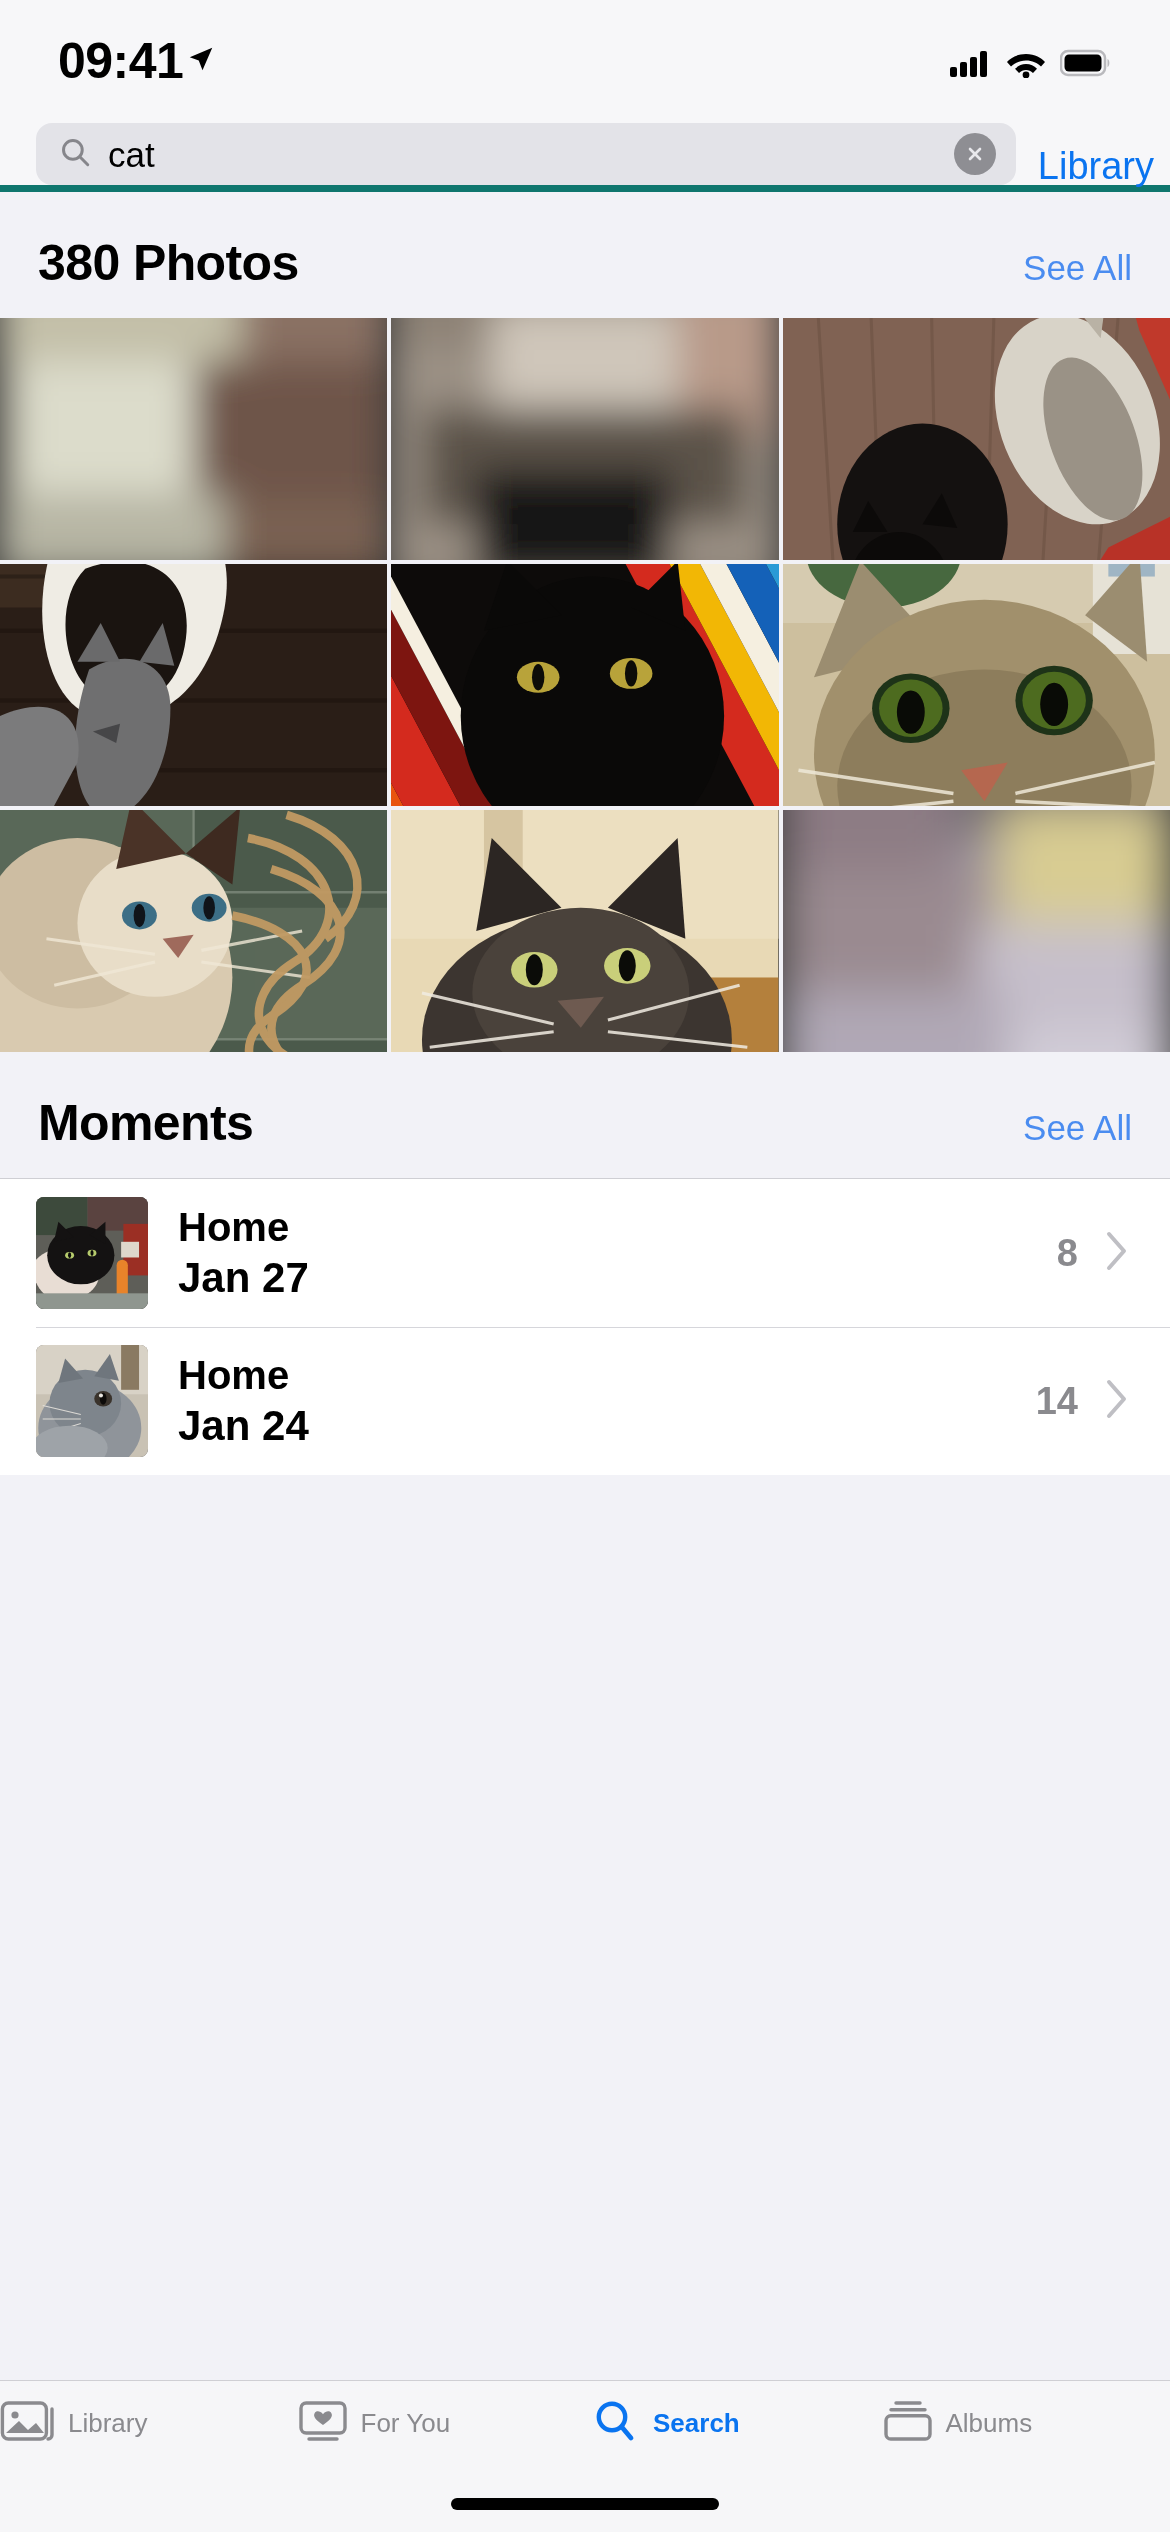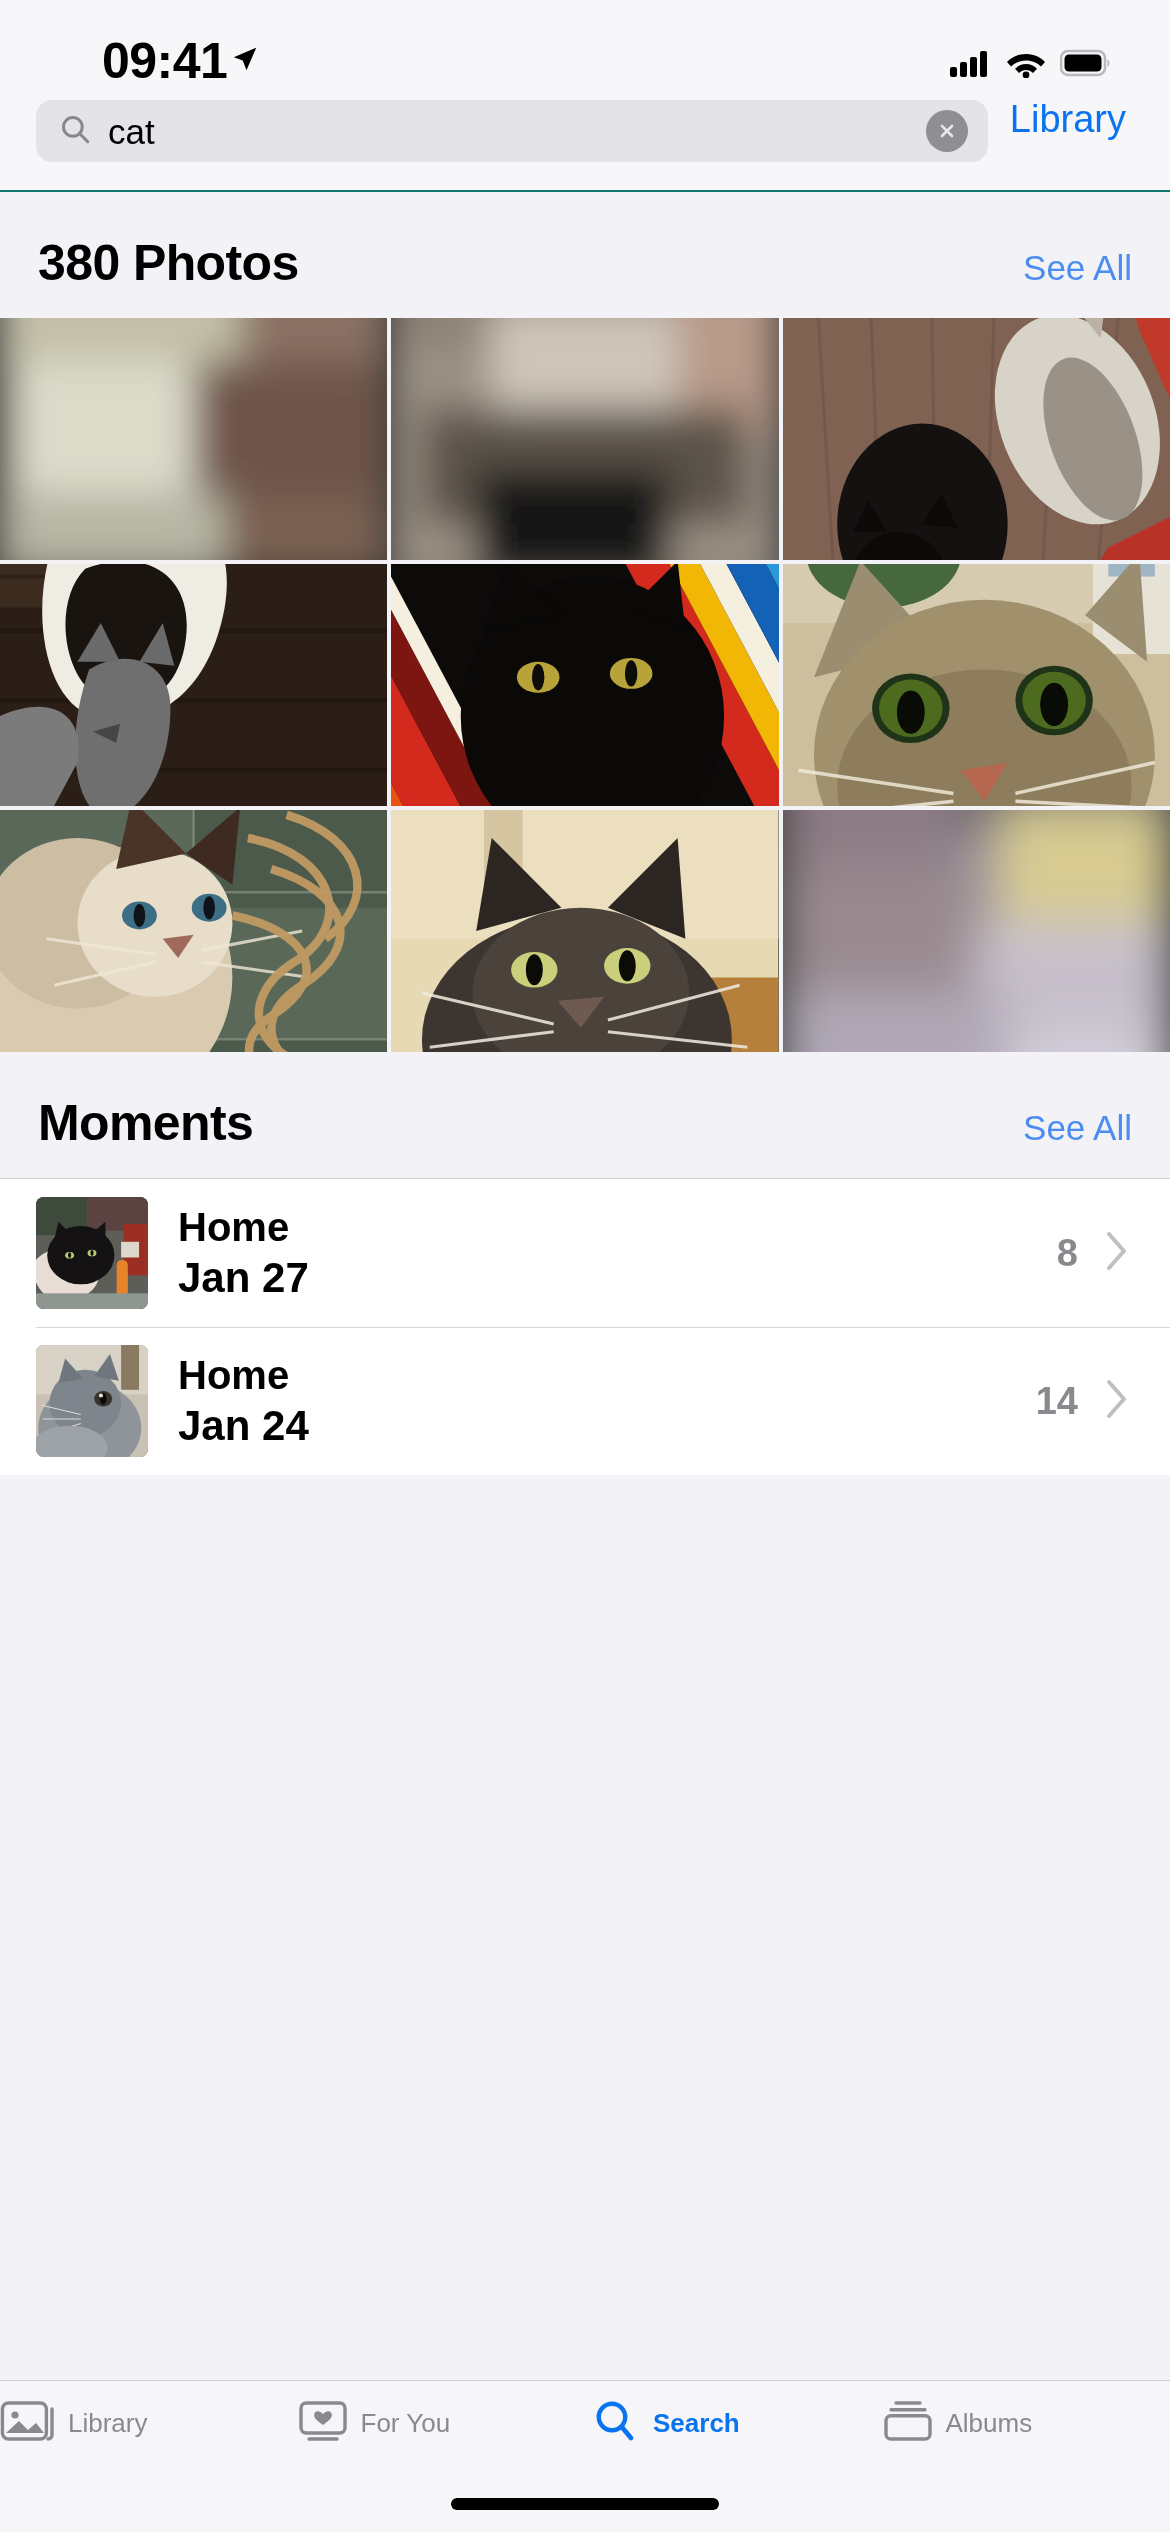--- a/index.html
+++ b/index.html
@@ -24,21 +24,20 @@
     background: #f7f7f9;
     display: flex;
     align-items: flex-end;
     justify-content: space-between;
     padding: 0 58px 14px 58px;
   }
   .status-left {
     display: flex;
     align-items: center;
     gap: 3px;
-    margin-left: 44px;
   }
   .status-time {
     font-size: 50px;
     font-weight: 700;
     color: #000;
     letter-spacing: -0.5px;
     line-height: 1;
   }
   .loc-arrow { display: block; }
   .status-right {
@@ -46,24 +45,24 @@
     align-items: center;
     gap: 14px;
     padding-bottom: 4px;
   }
 
   
   .search-area {
     flex: 0 0 92px;
     background: #f7f7f9;
     display: flex;
-    align-items: flex-start;
-    padding: 0 44px 0 36px;
+    align-items: flex-end;
+    padding: 0 16px 0 36px;
     gap: 22px;
-    border-bottom: 2px solid #0f766e;
+    border-bottom: 7px solid #0f766e;
   }
   .search-field {
     flex: 1;
     height: 62px;
     background: #e3e3e8;
     border-radius: 16px;
     display: flex;
     align-items: center;
     padding: 0 20px 0 22px;
     gap: 16px;

